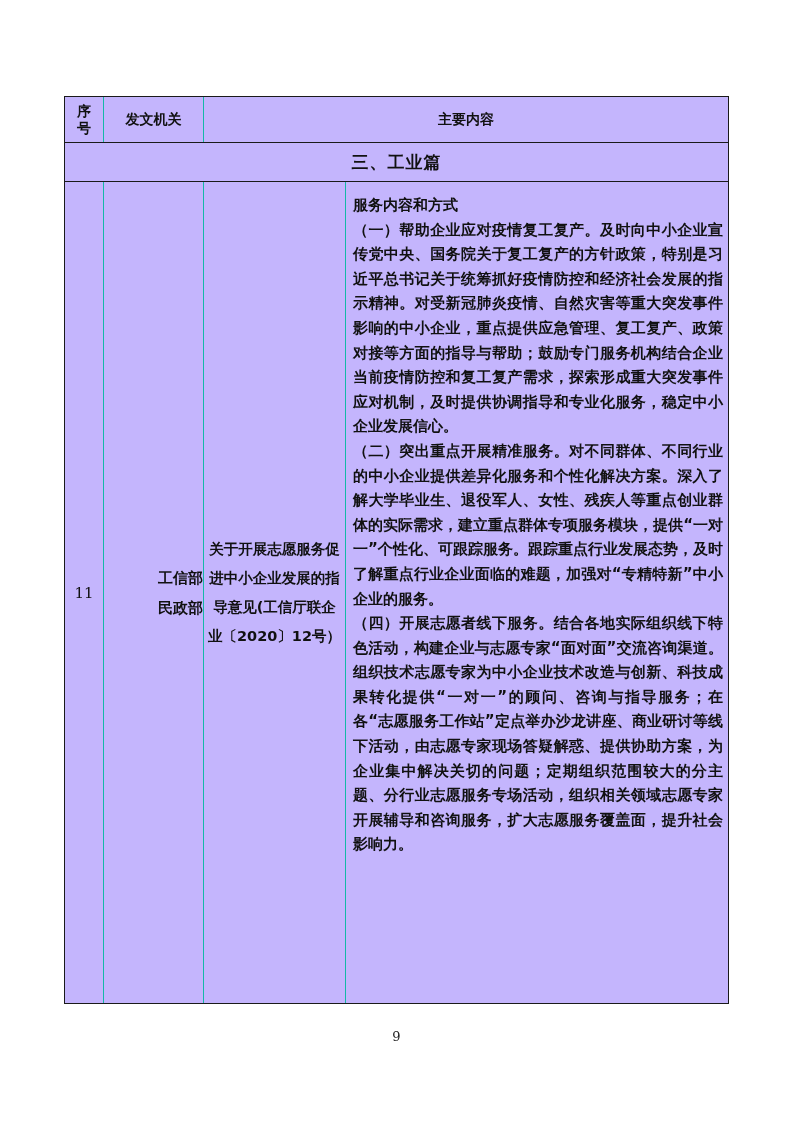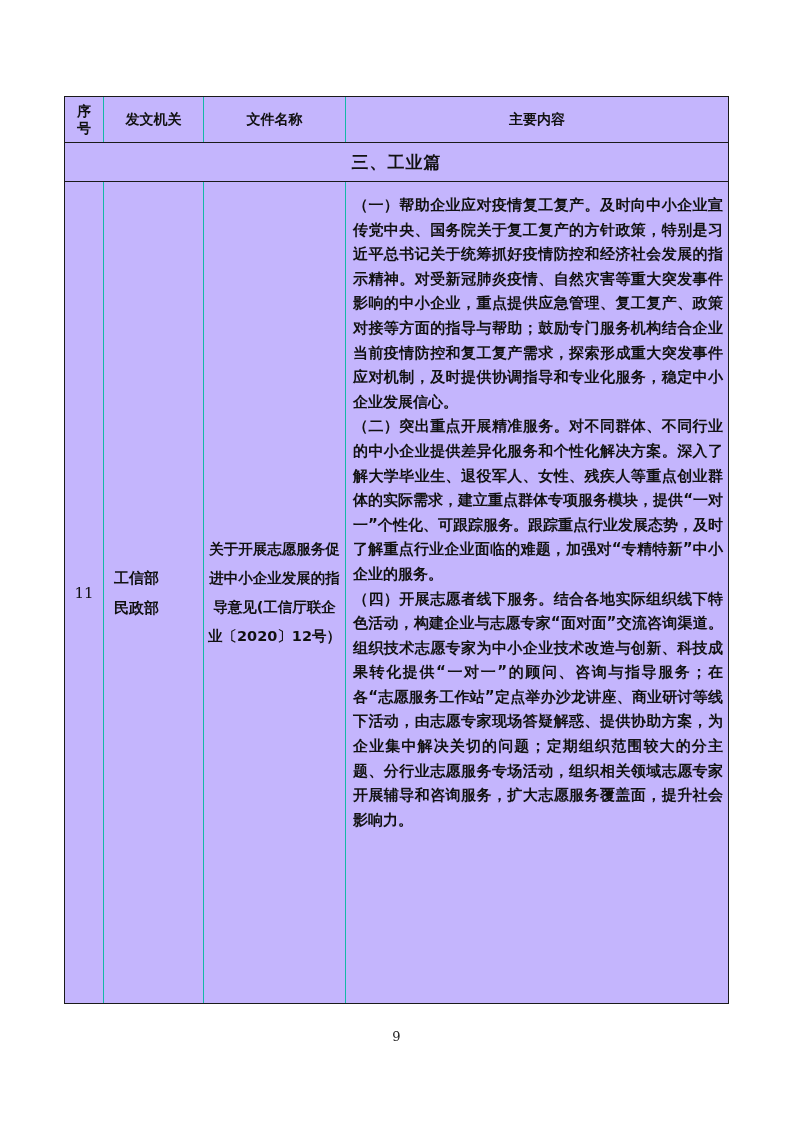--- a/index.html
+++ b/index.html
@@ -18,21 +18,21 @@
     border: 1px solid #1a1a1a;
     background: #c4b5fd;
   }
   .t-row { display: flex; border-top: 1px solid #1a1a1a; }
   .t-row:first-child { border-top: none; }
   .t-cell { border-left: 1px solid #14b8a6; }
   .t-cell:first-child { border-left: none; }
 
   
   .c-num  { width: 38px;  flex: 0 0 38px; }
-  .c-org  { width: 100px; flex: 0 0 100px; }
+  .c-org  { width: 100px; flex: 0 0 100px; align-items: flex-end; }
   .c-file { width: 142px; flex: 0 0 142px; }
   .c-main { flex: 1 1 auto; }
 
   
   .r-head { height: 45px; }
   .r-head .t-cell {
     display: flex; align-items: center; justify-content: center;
     font-weight: bold; font-size: 14px; line-height: 17px;
     text-align: center;
   }
@@ -85,23 +85,20 @@
 
 <div class="doc-table">
 
   <div class="t-row r-head">
     <div class="t-cell c-num">
       <span>序号</span>
     </div>
     <div class="t-cell c-org">
       <span>发文机关</span>
     </div>
-    <div class="t-cell c-file">
-      <span>文件名称</span>
-    </div>
     <div class="t-cell c-main">
       <span>主要内容</span>
     </div>
   </div>
 
   <div class="t-row r-section">
     <span>三、工业篇</span>
   </div>
 
   <div class="t-row r-data">
@@ -109,20 +106,21 @@
       <span>11</span>
     </div>
     <div class="t-cell c-org cell-org">
       <div>工信部</div>
       <div>民政部</div>
     </div>
     <div class="t-cell c-file cell-file">
       <div>关于开展志愿服务促进中小企业发展的指导意见(工信厅联企业〔2020〕12号）</div>
     </div>
     <div class="t-cell c-main cell-main">
+      <p>服务内容和方式</p>
       <p>（一）帮助企业应对疫情复工复产。及时向中小企业宣传党中央、国务院关于复工复产的方针政策，特别是习近平总书记关于统筹抓好疫情防控和经济社会发展的指示精神。对受新冠肺炎疫情、自然灾害等重大突发事件影响的中小企业，重点提供应急管理、复工复产、政策对接等方面的指导与帮助；鼓励专门服务机构结合企业当前疫情防控和复工复产需求，探索形成重大突发事件应对机制，及时提供协调指导和专业化服务，稳定中小企业发展信心。</p>
       <p>（二）突出重点开展精准服务。对不同群体、不同行业的中小企业提供差异化服务和个性化解决方案。深入了解大学毕业生、退役军人、女性、残疾人等重点创业群体的实际需求，建立重点群体专项服务模块，提供“一对一”个性化、可跟踪服务。跟踪重点行业发展态势，及时了解重点行业企业面临的难题，加强对“专精特新”中小企业的服务。</p>
       <p>（四）开展志愿者线下服务。结合各地实际组织线下特色活动，构建企业与志愿专家“面对面”交流咨询渠道。组织技术志愿专家为中小企业技术改造与创新、科技成果转化提供“一对一”的顾问、咨询与指导服务；在各“志愿服务工作站”定点举办沙龙讲座、商业研讨等线下活动，由志愿专家现场答疑解惑、提供协助方案，为企业集中解决关切的问题；定期组织范围较大的分主题、分行业志愿服务专场活动，组织相关领域志愿专家开展辅导和咨询服务，扩大志愿服务覆盖面，提升社会影响力。</p>
     </div>
   </div>
 
 </div>
 
 <div class="page-number">9</div>
 

